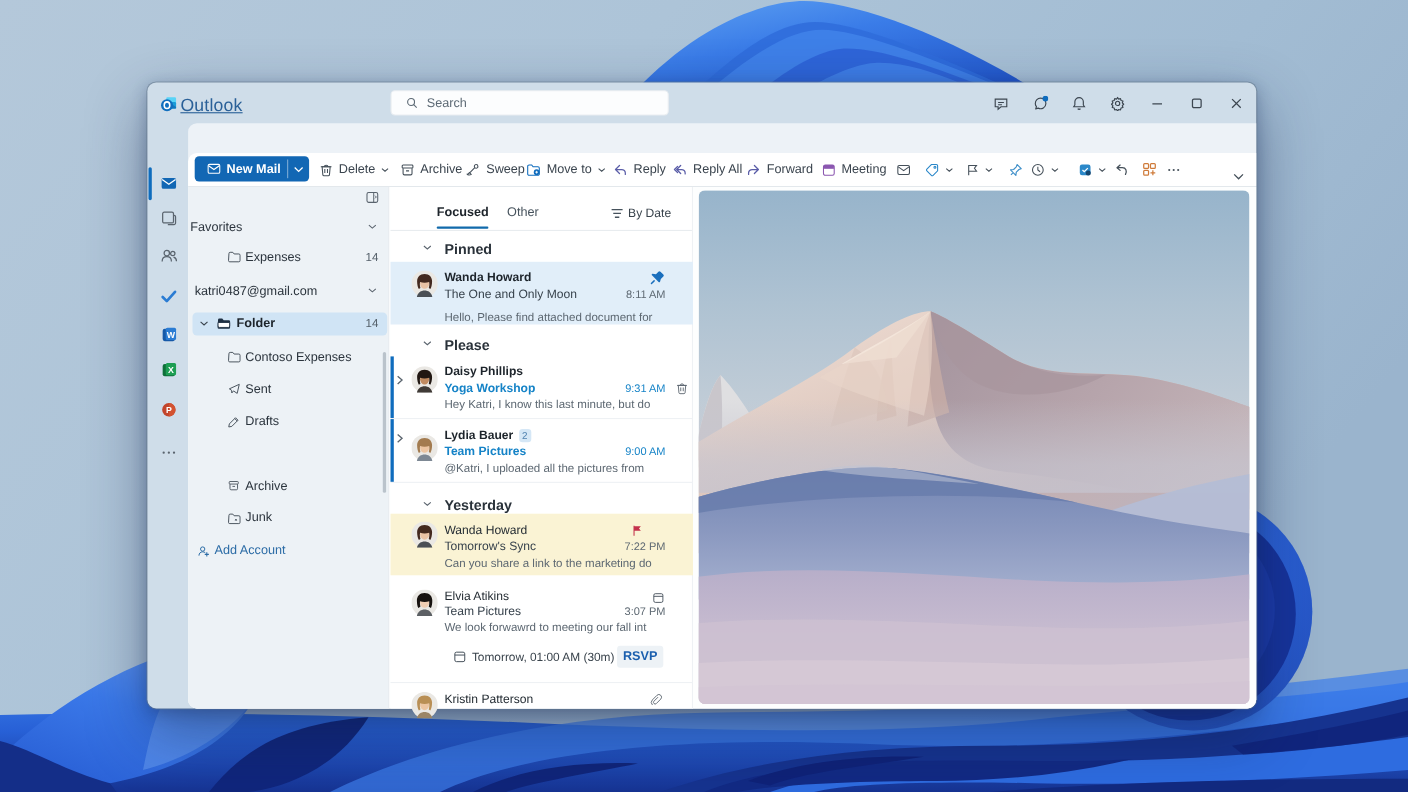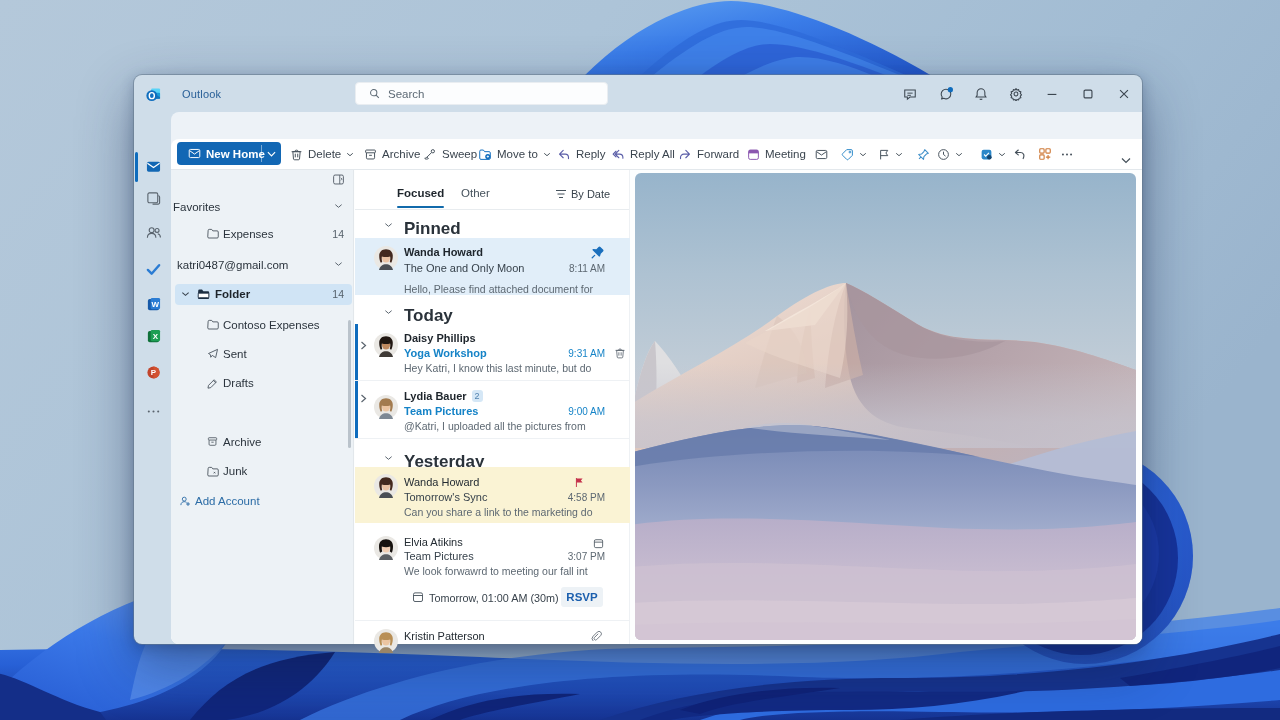--- a/index.html
+++ b/index.html
@@ -4,21 +4,21 @@
 <style>
   * { margin:0; padding:0; box-sizing:border-box; }
   html,body { width:1280px; height:720px; overflow:hidden; }
   body { font-family:"Liberation Sans", sans-serif; position:relative; }
   #wall { position:absolute; left:0; top:0; width:1280px; height:720px; }
   #win { position:absolute; left:134px; top:75px; width:1008px; height:569px;
          background:#cfdde9; border-radius:8px;
          box-shadow:0 0 0 1px rgba(101,120,138,.55), 0 22px 55px rgba(15,30,70,.45), 0 4px 14px rgba(20,40,90,.3); }
   .abs { position:absolute; }
   
-  #otext { position:absolute; left:48px; top:13px; font-size:11px; color:#2a6098; letter-spacing:.2px; }
+  #otext { position:absolute; left:30px; top:13px; font-size:16px; color:#2a6098; letter-spacing:.2px;text-decoration:underline; }
   #search { position:absolute; left:221px; top:7px; width:253px; height:23px; background:#fcfdfe;
             border:1px solid #e9edf1; border-radius:4px; display:flex; align-items:center; }
   #search span { color:#5d6a75; font-size:11.5px; margin-left:8px; }
   .tico { position:absolute; top:12px; width:14px; height:14px; }
   
   #rail { position:absolute; left:0; top:37px; width:37px; bottom:0; }
   .rico { position:absolute; left:12px; width:15px; height:15px; }
   
   #card { position:absolute; left:37px; top:37px; right:0; bottom:0;
           background:#edf2f7; border-radius:8px 0 8px 8px; }
@@ -34,21 +34,21 @@
   #content { position:absolute; left:0; top:58px; right:0; bottom:0; background:#fdfefe; border-radius:0 0 8px 8px; }
   #folders { position:absolute; left:0; top:0; width:183px; bottom:0; background:#edf2f6; border-right:1px solid #e2e7eb; border-radius:0 0 0 8px; }
   .frow { position:absolute; left:0; width:183px; height:22px; display:flex; align-items:center; font-size:11.5px; color:#2b343d; }
   .fcount { position:absolute; right:10px; font-size:10.5px; color:#55606a; }
   #list { position:absolute; left:184px; top:0; width:275px; bottom:0; background:#fff; border-right:1px solid #eef1f4; }
   .lname { position:absolute; left:49px; font-size:11px; font-weight:bold; color:#1d242b; white-space:nowrap; }
   .lsub  { position:absolute; left:49px; font-size:11px; color:#37424c; white-space:nowrap; }
   .lprev { position:absolute; left:49px; font-size:10.5px; color:#5d6872; white-space:nowrap; }
   .ltime { position:absolute; right:25px; font-size:10px; color:#5d6872; }
   .av { position:absolute; left:19px; width:24px; height:24px; }
-  .shead { position:absolute; left:49px; font-size:17px; font-weight:bold; color:#2a323a; }
+  .shead { position:absolute; left:49px; font-size:13px; font-weight:bold; color:#2a323a; }
   .schev { position:absolute; left:29px; }
   .hdivider { position:absolute; left:0; right:0; height:1px; background:#e8ecef; }
   #rpane { position:absolute; left:464px; top:3px; width:501px; height:467px; border-radius:6px; overflow:hidden; }
 </style>
 </head>
 <body>
 <svg id="wall" viewBox="0 0 1280 720" preserveAspectRatio="none">
  <defs>
   <linearGradient id="base" x1="0" y1="0" x2="1" y2="0.45">
     <stop offset="0" stop-color="#b4c8da"></stop>
@@ -194,21 +194,21 @@
         <circle cx="13" cy="8" r="1.1"></circle>
       </svg>
   </div>
   <div id="card">
     <div id="toolbar">
       <div class="abs" style="left:6px;top:3px;width:104px;height:23px;background:#1267b4;border-radius:4px;display:flex;align-items:center">
         <svg style="margin-left:11px" width="13" height="13" viewBox="0 0 16 16">
             <rect x="1.5" y="3" width="13" height="10" rx="1.5" fill="none" stroke="#fff" stroke-width="1.2"></rect>
             <path d="M2,4.5 L8,8.7 L14,4.5" fill="none" stroke="#fff" stroke-width="1.2"></path>
           </svg>
-        <span style="color:#fff;font-size:11.5px;margin-left:5px;font-weight:bold">New Home</span>
+        <span style="color:#fff;font-size:11.5px;margin-left:5px;font-weight:bold">New Mail</span>
         <div class="abs" style="left:84px;top:3px;width:1px;height:17px;background:rgba(255,255,255,.45)"></div>
         <svg class="abs" style="left:90px;top:8px" width="9" height="8" viewBox="0 0 10 8">
             <path d="M1,2 L5,6 L9,2" fill="none" stroke="#fff" stroke-width="1.3"></path>
           </svg>
       </div>
       <div class="titem" style="left:119px">
         <svg width="13" height="13" viewBox="0 0 16 16" fill="none" stroke="#45505a" stroke-width="1.2">
             <path d="M3.5,4.5 h9 l-.8,9 a1.3,1.3 0 0 1 -1.3,1 h-4.8 a1.3,1.3 0 0 1 -1.3,-1 z"></path>
             <path d="M2,4.5 h12 M6,4 c0,-1.8 4,-1.8 4,0 M6.5,7 v4.5 M9.5,7 v4.5"></path>
           </svg>
@@ -446,21 +446,21 @@
               <path d="M4.5,11.5 L1.5,14.5" stroke="#1a6fbd" stroke-width="1.6" stroke-linecap="round"></path>
             </svg>
           <div class="lsub" style="top:23.5px">The One and Only Moon</div>
           <div class="ltime" style="top:24.5px">8:11 AM</div>
           <div class="lprev" style="top:45px">Hello, Please find attached document for</div>
         </div>
 
         <svg class="schev" style="top:137.5px" width="9" height="8" viewBox="0 0 10 8">
             <path d="M1.5,2.5 L5,5.5 L8.5,2.5" fill="none" stroke="#5a646e" stroke-width="1.1"></path>
           </svg>
-        <div class="shead" style="top:135.5px">Today</div>
+        <div class="shead" style="top:135.5px">Please</div>
         <div class="abs" style="left:0;top:154px;width:275px;height:56.5px;border-bottom:1px solid #eef1f4">
           <div class="abs" style="left:0;top:0;width:3px;height:100%;background:#0f6cbd"></div>
           <svg class="abs" style="left:5px;top:17px" width="7" height="9" viewBox="0 0 7 9">
               <path d="M1.5,1 L5.5,4.5 L1.5,8" fill="none" stroke="#5a646e" stroke-width="1.2"></path>
             </svg>
           <svg class="av" style="top:9px" viewBox="0 0 24 24">
               <circle cx="12" cy="12" r="12" fill="#eae8e4"></circle>
               <ellipse cx="12" cy="11.8" rx="4.1" ry="4.8" fill="#c08a60"></ellipse>
               <path d="M12,3.2 c-4.4,0 -6.8,2.9 -6.8,6.6 c0,3 .7,5.4 1.6,7 l1.4,-.9 c-.5,-1.8 -.7,-3.8 -.3,-5.5 c2.4,.9 5.8,.9 8.2,0 c.4,1.7 .2,3.7 -.3,5.5 l1.4,.9 c.9,-1.6 1.6,-4 1.6,-7 c0,-3.7 -2.4,-6.6 -6.8,-6.6 z" fill="#211712"></path>
               <path d="M5,24 c.8,-4 3.8,-5.8 7,-5.8 c3.2,0 6.2,1.8 7,5.8 z" fill="#3f3a36"></path>
@@ -501,21 +501,21 @@
               <ellipse cx="12" cy="11.8" rx="4.1" ry="4.8" fill="#e9c2a4"></ellipse>
               <path d="M12,3.2 c-4.4,0 -6.8,2.9 -6.8,6.6 c0,3 .7,5.4 1.6,7 l1.4,-.9 c-.5,-1.8 -.7,-3.8 -.3,-5.5 c2.4,.9 5.8,.9 8.2,0 c.4,1.7 .2,3.7 -.3,5.5 l1.4,.9 c.9,-1.6 1.6,-4 1.6,-7 c0,-3.7 -2.4,-6.6 -6.8,-6.6 z" fill="#43291f"></path>
               <path d="M5,24 c.8,-4 3.8,-5.8 7,-5.8 c3.2,0 6.2,1.8 7,5.8 z" fill="#4a4f55"></path>
             </svg>
           <div class="lname" style="top:9px;font-weight:normal;color:#242c33">Wanda Howard</div>
           <svg class="abs" style="right:45px;top:10px" width="11" height="11" viewBox="0 0 16 16">
               <path d="M3.5,1.5 v13" stroke="#c4314b" stroke-width="1.4"></path>
               <path d="M3.5,2 h9 l-2.5,3 l2.5,3 h-9 z" fill="#c4314b"></path>
             </svg>
           <div class="lsub" style="top:23.5px">Tomorrow's Sync</div>
-          <div class="ltime" style="top:24.5px">4:58 PM</div>
+          <div class="ltime" style="top:24.5px">7:22 PM</div>
           <div class="lprev" style="top:39px">Can you share a link to the marketing do</div>
         </div>
         <div class="abs" style="left:0;top:358.5px;width:275px;height:92.5px;border-bottom:1px solid #eef1f4">
           <svg class="av" style="top:7px" viewBox="0 0 24 24">
               <circle cx="12" cy="12" r="12" fill="#eae8e4"></circle>
               <ellipse cx="12" cy="11.8" rx="4.1" ry="4.8" fill="#f0cdb2"></ellipse>
               <path d="M12,3.2 c-4.6,0 -7,3 -7,7 c0,2.6 .4,4.8 1.2,6.6 l2,-1.2 c-.4,-1.6 -.6,-3.4 -.4,-5 c2.6,1 6,1 8.4,0 c.2,1.6 0,3.4 -.4,5 l2,1.2 c.8,-1.8 1.2,-4 1.2,-6.6 c0,-4 -2.4,-7 -7,-7 z" fill="#17120f"></path>
               <path d="M5,24 c.8,-4 3.8,-5.8 7,-5.8 c3.2,0 6.2,1.8 7,5.8 z" fill="#5c6064"></path>
             </svg>
           <div class="lname" style="top:7.5px;font-weight:normal;color:#242c33">Elvia Atikins</div>

